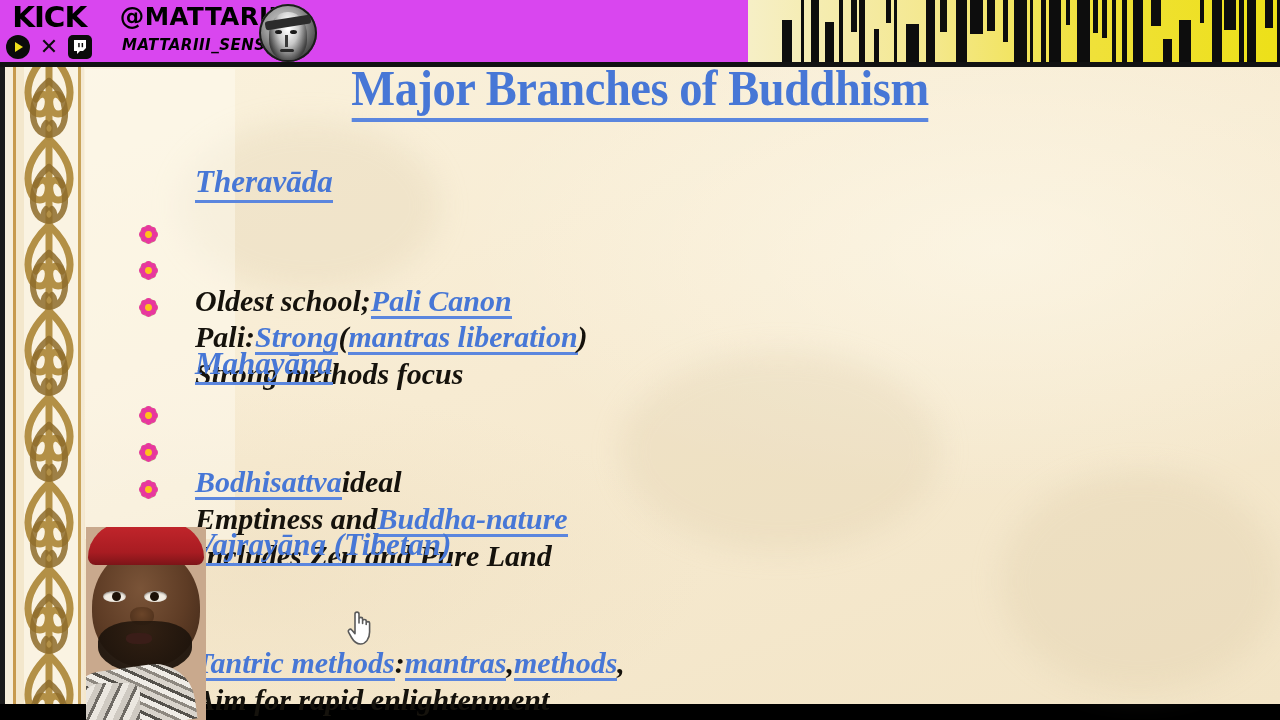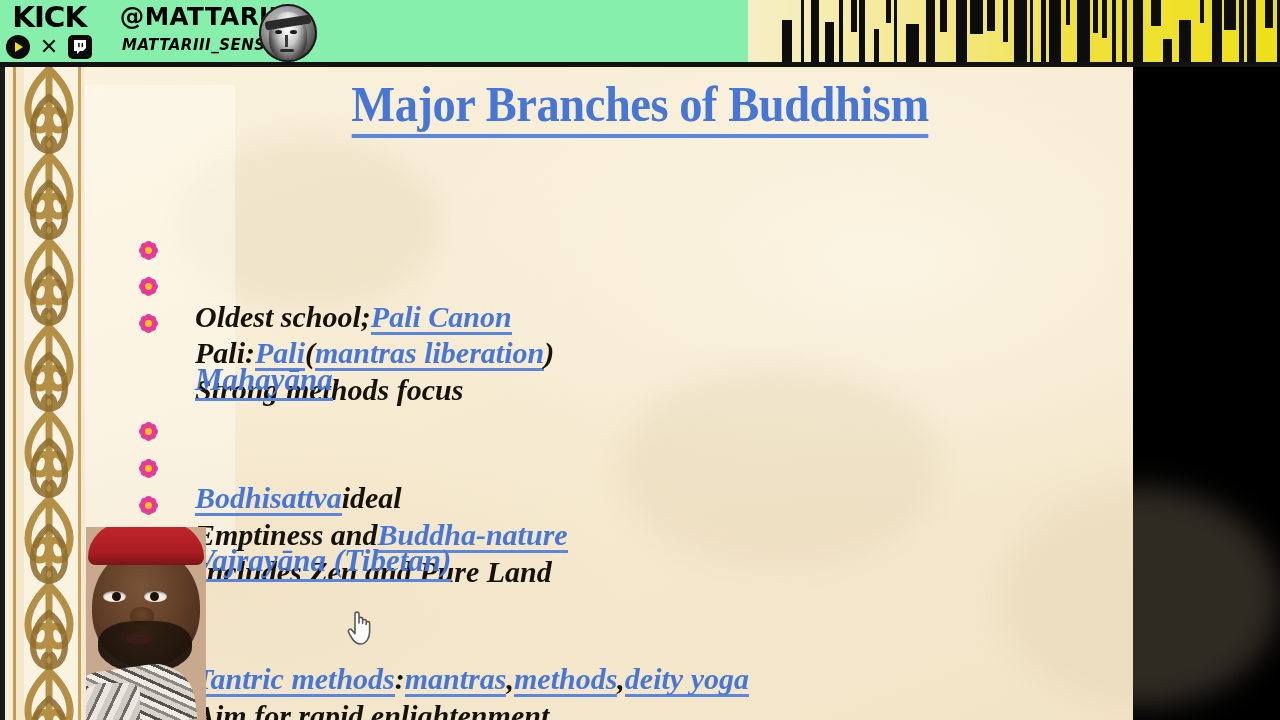--- a/index.html
+++ b/index.html
@@ -7,21 +7,21 @@
     width: 1280px; height: 720px;
     overflow: hidden;
     background: #000;
     font-family: "Liberation Serif", serif;
   }
   #stage { position: relative; width: 1280px; height: 720px; overflow: hidden; }
 
   
   .banner {
     position: absolute; left: 0; top: 0; width: 1280px; height: 62px;
-    background: #86efac;
+    background: #d946ef;
     overflow: hidden;
   }
   .banner-bottom-rule {
     position: absolute; left: 0; top: 62px; width: 1280px; height: 5px;
     background: #121212;
   }
   .kick-logo {
     position: absolute; left: 14px; top: 1px;
     font-family: "DejaVu Sans", sans-serif;
     font-weight: 900; font-size: 28px; letter-spacing: -1px;
@@ -87,21 +87,21 @@
   
   .barcode {
     position: absolute; left: 748px; top: 0; width: 532px; height: 62px;
     background: linear-gradient(to right, #F6EFC6 0%, #F4E88F 34%, #F0E13A 64%, #EDE018 100%);
     overflow: hidden;
   }
   .barcode .bar { position: absolute; background: #0d0d0d; }
 
   
   .slide {
-    position: absolute; left: 0; top: 67px; width: 1133px; height: 653px;
+    position: absolute; left: 0; top: 51px; width: 1280px; height: 653px;
     background:
       radial-gradient(ellipse 60% 55% at 78% 30%, rgba(255,252,240,0.55) 0%, rgba(255,252,240,0) 70%),
       radial-gradient(ellipse 50% 40% at 20% 80%, rgba(232,214,180,0.35) 0%, rgba(232,214,180,0) 70%),
       linear-gradient(160deg, #FAF2DD 0%, #F7EBD2 45%, #F2E4C6 100%);
   }
   .paper-blotch {
     position: absolute; border-radius: 50%;
     background: rgba(216,196,160,0.22); filter: blur(14px);
     pointer-events: none;
   }
@@ -260,20 +260,23 @@
           <path d="M29 632 C10 646, 8 676, 22 684"></path>
           <path d="M29 632 C48 646, 50 676, 36 684"></path>
         </g>
       </svg>
     </div>
 
     <div class="slide-title">
       <span class="tx">Major Branches of Buddhism</span>
     </div>
 
+    <div class="branch-head" style="left:195px; top:113px;">
+      <span class="tx">Theravāda</span>
+    </div>
     <div class="flower" style="left:139px; top:174px;">
       <svg viewBox="0 0 20 20" width="19" height="19">
           <g>
             <circle cx="10" cy="10" r="9.5" fill="#9FB45C" opacity="0.75"></circle>
             <g fill="#E8379E">
               <circle cx="10" cy="3.6" r="3.5"></circle>
               <circle cx="16.4" cy="10" r="3.5"></circle>
               <circle cx="10" cy="16.4" r="3.5"></circle>
               <circle cx="3.6" cy="10" r="3.5"></circle>
               <circle cx="14.6" cy="5.4" r="3.2"></circle>
@@ -303,21 +306,21 @@
               <circle cx="14.6" cy="14.6" r="3.2"></circle>
               <circle cx="5.4" cy="14.6" r="3.2"></circle>
               <circle cx="5.4" cy="5.4" r="3.2"></circle>
             </g>
             <circle cx="10" cy="10" r="3.6" fill="#FFC21A"></circle>
           </g>
         </svg>
     </div>
     <div class="bullet-row" style="left:195px; top:269px;">
       <span class="plain">Pali: </span>
-        <span class="lnk">Pali</span>
+        <span class="lnk">Strong</span>
         <span class="plain"> (</span>
         <span class="lnk">mantras liberation</span>
         <span class="plain">)</span>
     </div>
 
     <div class="flower" style="left:139px; top:247px;">
       <svg viewBox="0 0 20 20" width="19" height="19">
           <g>
             <circle cx="10" cy="10" r="9.5" fill="#9FB45C" opacity="0.75"></circle>
             <g fill="#E8379E">
@@ -430,21 +433,20 @@
           </g>
         </svg>
     </div>
     <div class="bullet-row" style="left:195px; top:595px;">
       <span class="lnk">Tantric methods</span>
         <span class="plain">: </span>
         <span class="lnk">mantras</span>
         <span class="plain">, </span>
         <span class="lnk">methods</span>
         <span class="plain">, </span>
-        <span class="lnk">deity yoga</span>
     </div>
 
     <div class="flower" style="left:139px; top:573px;">
       <svg viewBox="0 0 20 20" width="19" height="19">
           <g>
             <circle cx="10" cy="10" r="9.5" fill="#9FB45C" opacity="0.75"></circle>
             <g fill="#E8379E">
               <circle cx="10" cy="3.6" r="3.5"></circle>
               <circle cx="16.4" cy="10" r="3.5"></circle>
               <circle cx="10" cy="16.4" r="3.5"></circle>

